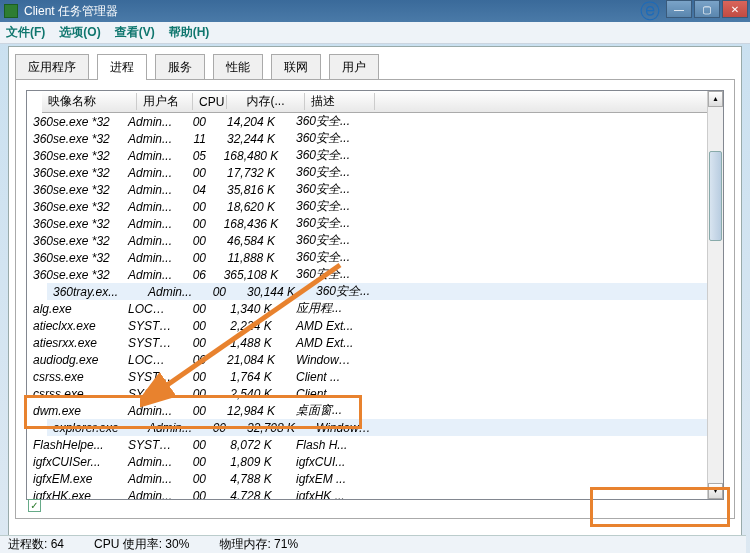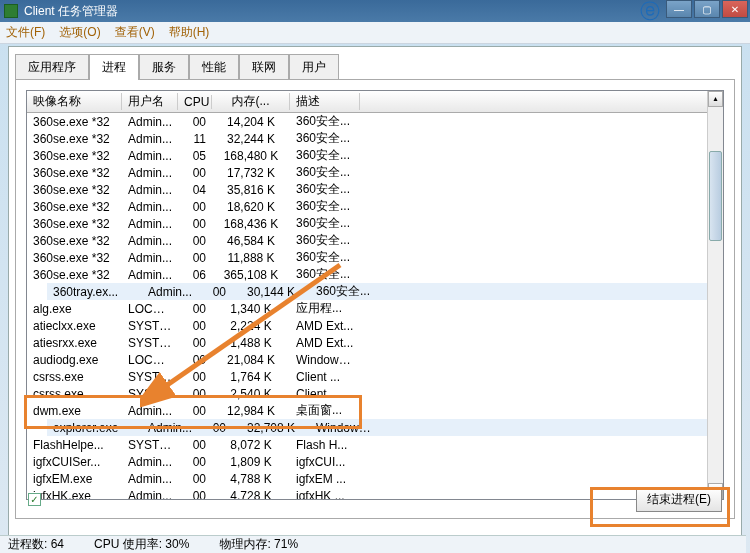--- a/index.html
+++ b/index.html
@@ -4,31 +4,31 @@
 <style>
 * { margin: 0; padding: 0; box-sizing: border-box; font-family: "Microsoft YaHei", Tahoma, sans-serif; }
 body { background: linear-gradient(#c9e0f0, #dce8f2); width: 750px; height: 553px; position: relative; overflow: hidden; }
 .titlebar { height: 22px; background: linear-gradient(#3a6a9a, #4a7aa8); color: #fff; display: flex; align-items: center; padding: 0 4px; font-size: 12px; position: relative; }
 .titlebar-icon { width: 14px; height: 14px; background: #2e7d32; margin-right: 6px; border: 1px solid #1b5e20; }
 .titlebar-controls { position: absolute; right: 2px; top: 0; display: flex; gap: 2px; }
 .titlebar-btn { width: 26px; height: 18px; background: linear-gradient(#7aa3c8,#5a86ae); border: 1px solid #3a5a7a; display: flex; align-items: center; justify-content: center; font-size: 10px; color: #fff; }
 .titlebar-btn.close { background: linear-gradient(#d9655b,#c14b43); }
 .ie-icon { position: absolute; right: 90px; top: -2px; font-size: 20px; color: #1e6bb8; }
 .menubar { height: 22px; background: #eef3f8; display: flex; align-items: center; padding: 0 6px; font-size: 12px; gap: 14px; border-bottom: 1px solid #cbd5e0; }
-.menu-item { color: #a16207; cursor: default; }
+.menu-item { color: #0f766e; cursor: default; font-weight: bold; }
 .window-body { background: #fff; margin: 2px 8px 0 8px; border: 1px solid #9aa; height: 492px; position: relative; }
 .tabs { display: flex; padding: 6px 6px 0 6px; font-size: 12px; position: relative; }
-.tab { padding: 4px 12px; border: 1px solid #aaa; border-bottom: none; background: #f0f0f0; margin-right: 0; cursor: default; position: relative; top: 1px; }
+.tab { padding: 4px 12px; border: 1px solid #aaa; border-bottom: none; background: #f0f0f0; margin-right: 8px; cursor: default; position: relative; top: 1px; }
 .tab.active { background: #fff; z-index: 2; }
 .tab-content { border: 1px solid #aaa; margin: 0 6px; height: 440px; background: #fff; position: relative; }
 .process-area { margin: 10px; border: 1px solid #828790; height: 410px; position: relative; }
-.proc-header { display: flex; background: linear-gradient(#fff,#e8e8e8); border-bottom: 1px solid #aaa; font-size: 12px; height: 22px; align-items: center; }
+.proc-header { display: flex; background: linear-gradient(#fff,#e8e8e8); border-bottom: 1px solid #aaa; font-size: 12px; height: 22px; align-items: center; margin-left: 15px; }
 .proc-header .col { padding: 0 6px; border-right: 1px solid #ccc; overflow: hidden; white-space: nowrap; }
 .proc-body { height: 386px; overflow: hidden; font-family: "SimSun", monospace; font-size: 12px; position: relative; }
-.proc-row { display: flex; height: 17px; align-items: center; }
+.proc-row { display: flex; height: 17px; align-items: center; font-style: italic; }
 .proc-row.sel { background: #e6f0fa; margin-left: 20px; }
 .proc-row .col { padding: 0 6px; overflow: hidden; white-space: nowrap; text-overflow: ellipsis; }
 .col.c-name { width: 95px; }
 .col.c-user { width: 56px; }
 .col.c-cpu  { width: 34px; text-align: right; }
 .col.c-mem  { width: 78px; text-align: center; }
 .col.c-desc { width: 70px; }
 .scrollbar { position: absolute; right: 0; top: 0; width: 16px; height: 100%; background: #f0f0f0; border-left: 1px solid #ccc; }
 .scroll-btn { height: 16px; background: linear-gradient(#fff,#ddd); border: 1px solid #aaa; font-size: 8px; text-align: center; line-height: 14px; }
 .scroll-thumb { position: absolute; top: 60px; left: 1px; width: 13px; height: 90px; background: linear-gradient(90deg,#d8e4f0,#b8cce0); border: 1px solid #8aa; border-radius: 2px; }
@@ -247,21 +247,20 @@
         <div class="scroll-btn">▴</div>
         <div class="scroll-thumb"></div>
         <div class="scroll-btn" style="position:absolute;bottom:0;width:100%;">▾</div>
       </div>
     </div>
 
     <div class="bottom-row">
       <label class="chk">
         <span class="chkbox">✓</span>
       </label>
-      <button class="end-btn">结束进程(E)</button>
     </div>
   </div>
 </div>
 
 <div class="statusbar">
   <span>进程数: 64</span>
   <span>CPU 使用率: 30%</span>
   <span>物理内存: 71%</span>
 </div>
 

